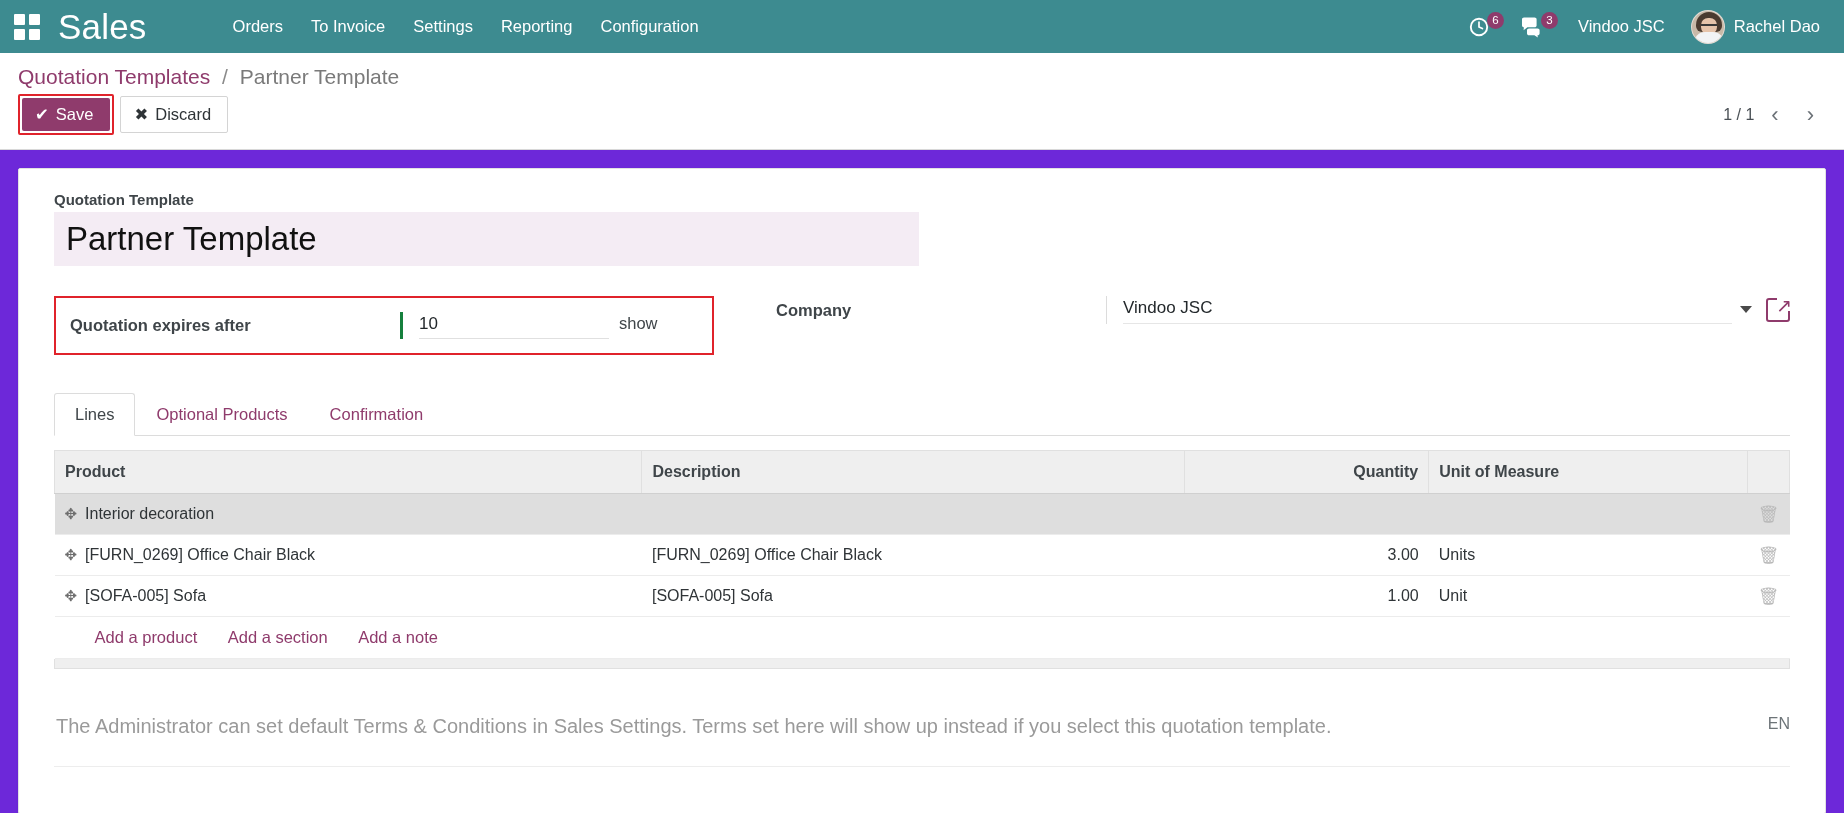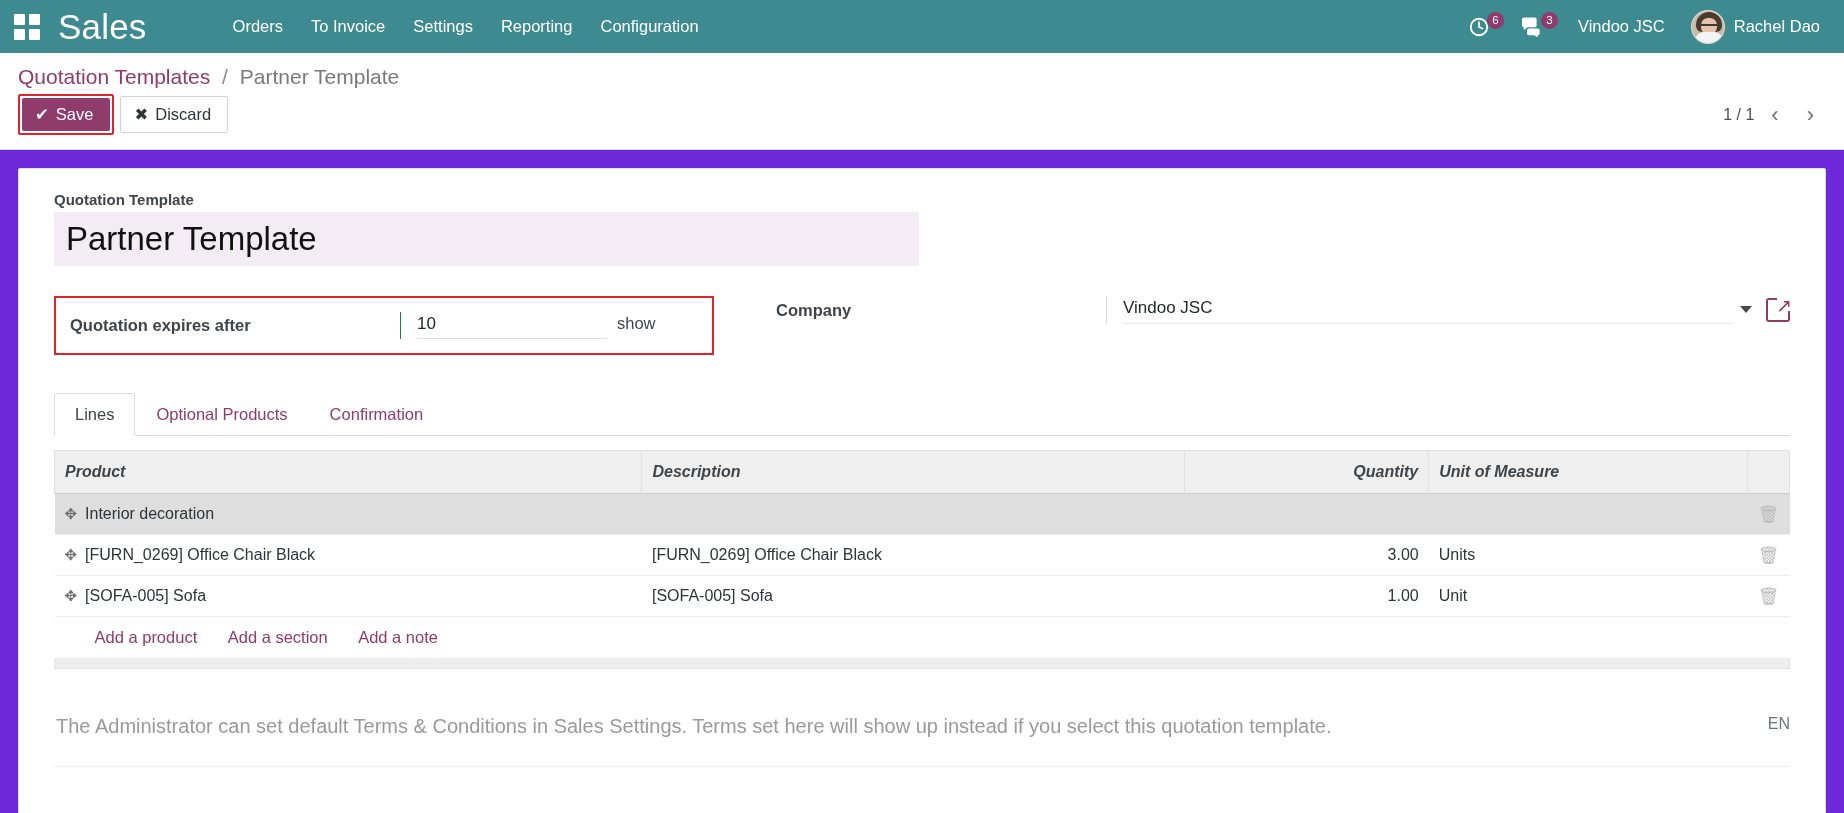--- a/index.html
+++ b/index.html
@@ -225,21 +225,21 @@
   .lbl-inline {
     font-size: 16.5px;
     font-weight: bold;
     color: #3f4549;
     width: 330px;
     flex: none;
   }
   .num-cell {
     display: flex;
     align-items: baseline;
-    border-left: 1px solid #15803d;
+    border-left: 3px solid #15803d;
     padding-left: 16px;
     flex: 1;
     padding-right: 14px;
   }
   .num-input {
     border: none;
     border-bottom: 1px solid #e0e0e0;
     font-family: inherit;
     font-size: 17px;
     color: #23282b;
@@ -342,21 +342,20 @@
   .lines-table thead th {
     background: #efefef;
     color: #3f4549;
     font-weight: bold;
     font-size: 16px;
     text-align: left;
     padding: 12px 10px;
     border: 1px solid #e0e0e0;
     border-top: 1px solid #e0e0e0;
     border-bottom: 1px solid #d0d0d0;
-    font-style: italic;
   }
   .th-qty { text-align: right !important; }
   .th-trash { width: 42px; border-left: none !important; }
   .col-product { width: 590px; }
   .col-desc   { width: 545px; }
   .col-qty    { width: 245px; }
   .col-uom    { width: 320px; }
 
   .lines-table tbody td {
     padding: 10px 10px;

